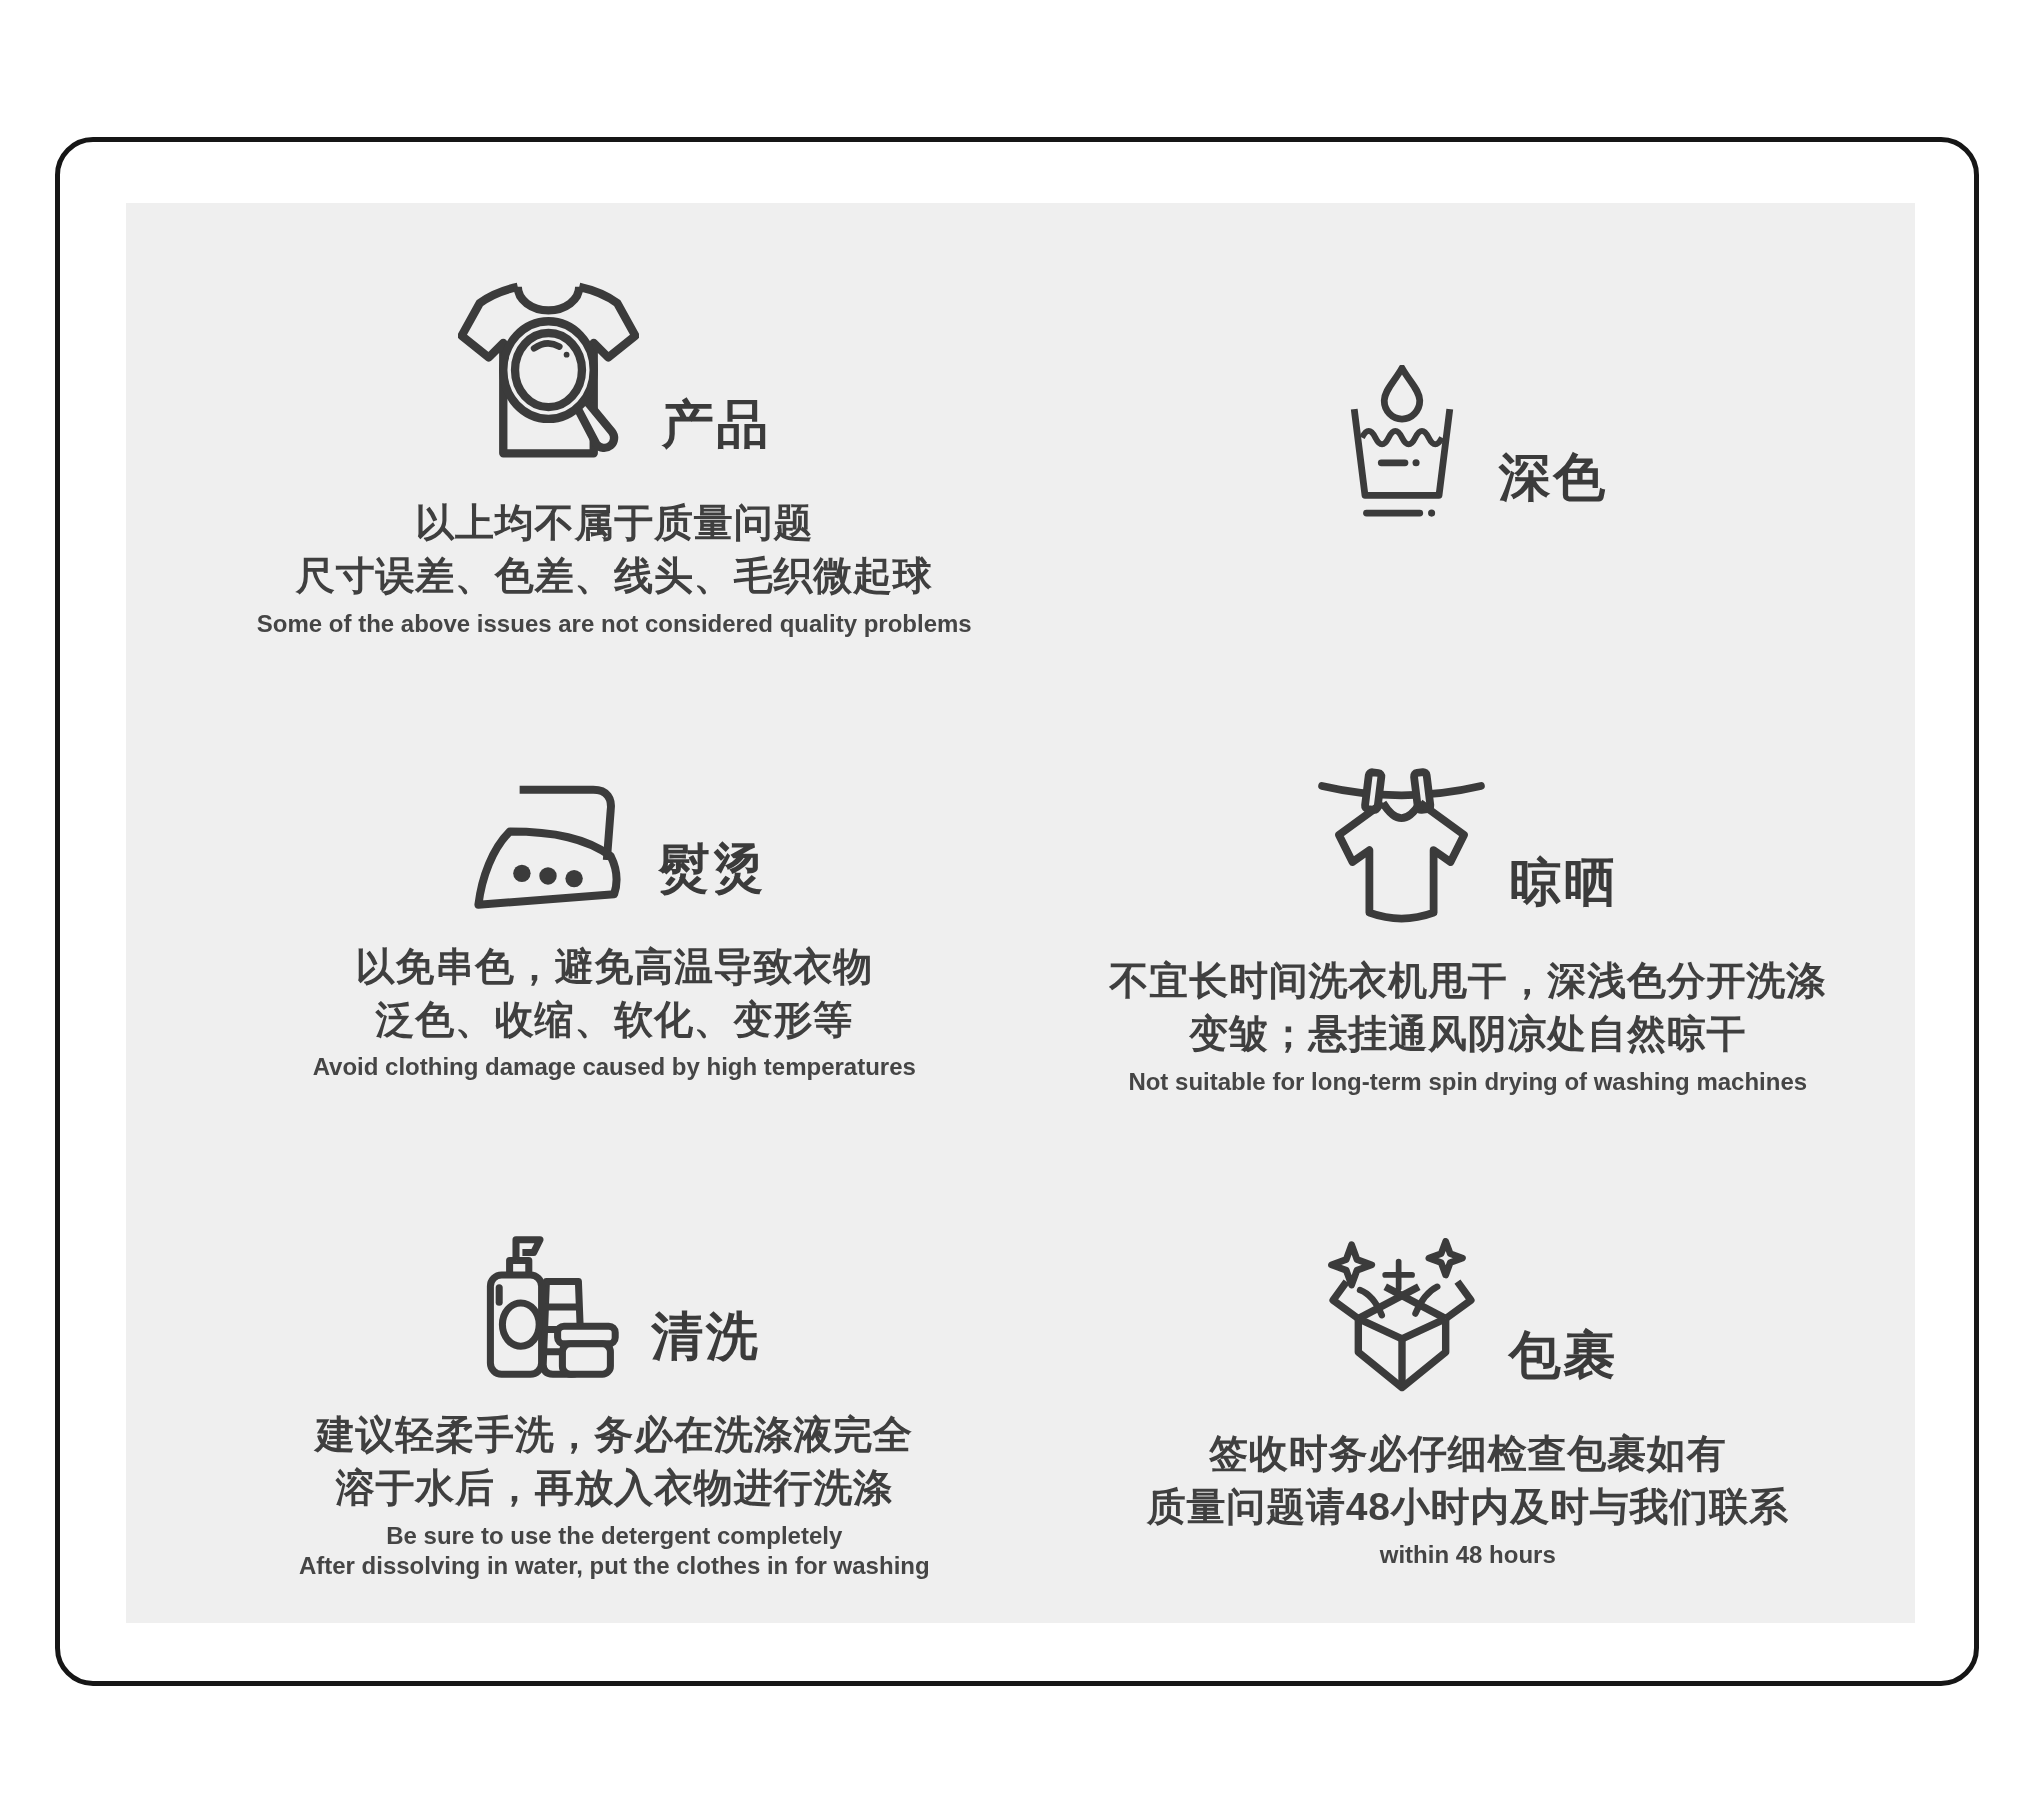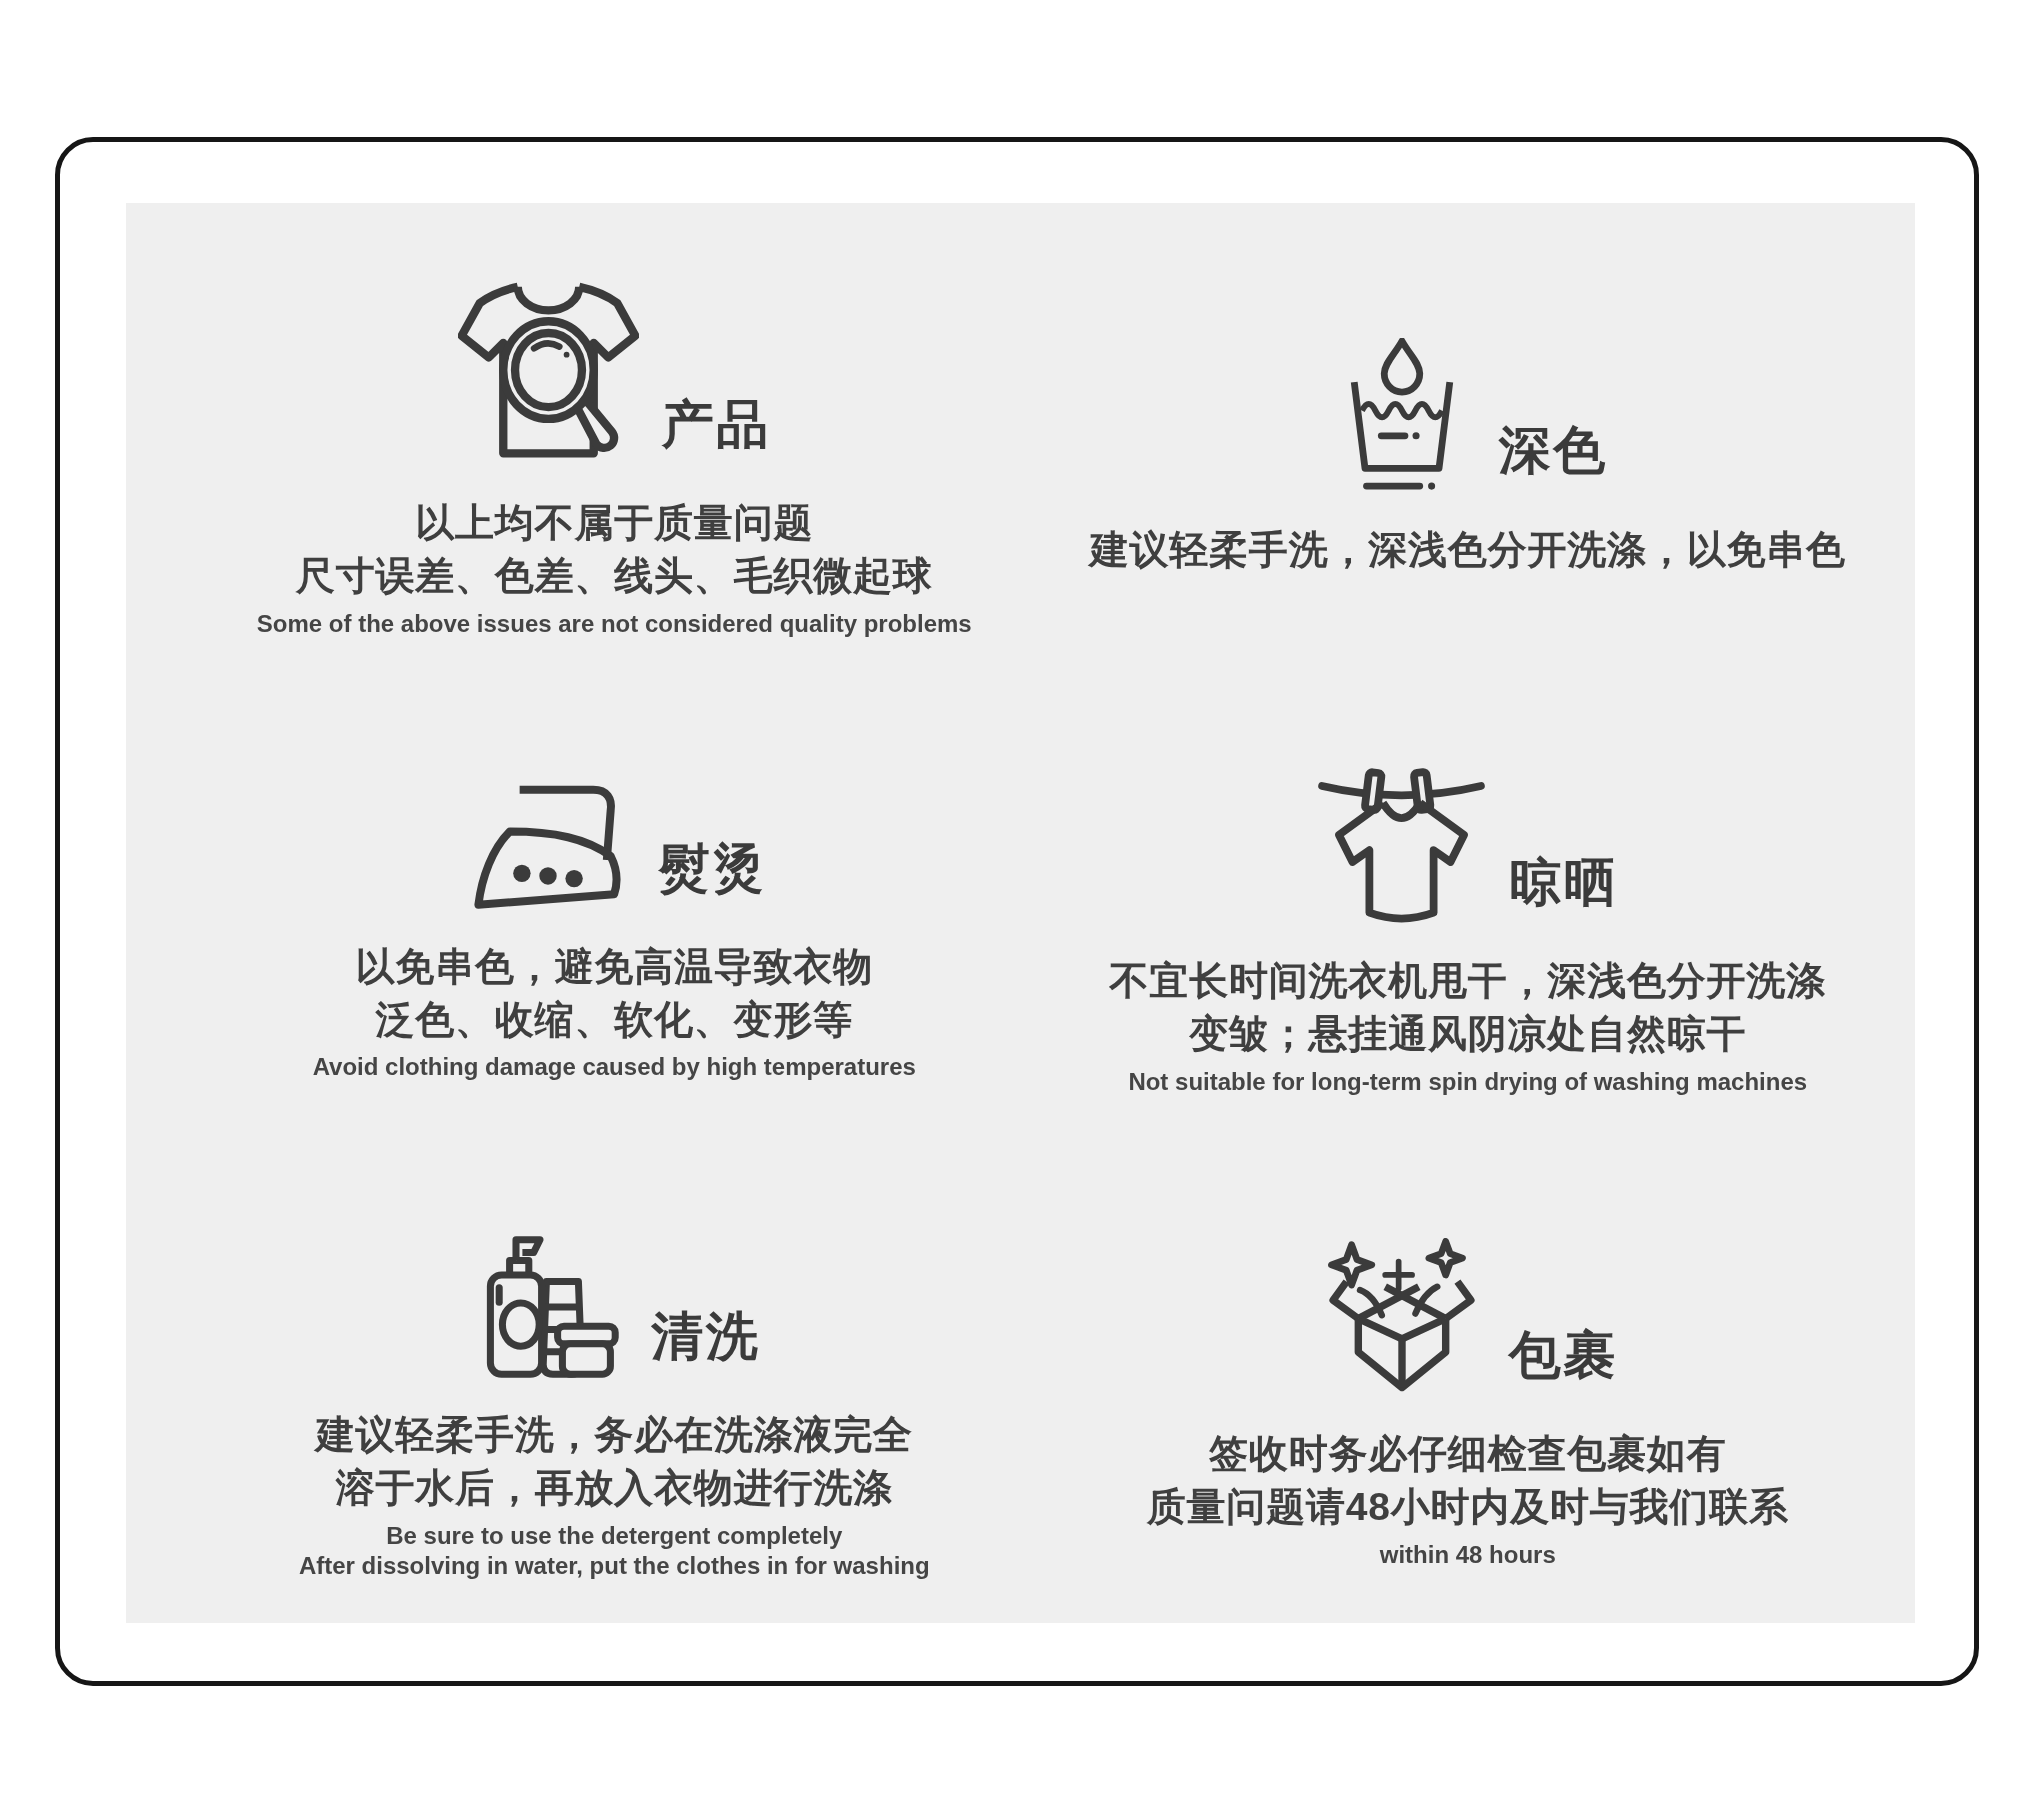--- a/index.html
+++ b/index.html
@@ -126,21 +126,20 @@
                 <path d="M23 49 q4.5 -9 9 0 t9 0 t9 0 t9 0 t9 0 t9 0" stroke-width="4"></path>
                 <path d="M36 66 H52" stroke-linecap="round"></path>
                 <circle cx="59.5" cy="66" r="2.4" fill="#3b3b3b" stroke="none"></circle>
                 <path d="M26 100 H62" stroke-linecap="round"></path>
                 <circle cx="70" cy="100" r="2.4" fill="#3b3b3b" stroke="none"></circle>
               </svg>
             </span>
             <span class="title">深色</span>
           </div>
           <div class="zh-block">
-            <div class="zh-line">建议轻柔手洗，深浅色分开洗涤，以免串色</div>
           </div>
         </div>
       </div>
 
       <div class="cell left">
         <div class="stack">
           <div class="cluster">
             <span>
               <svg class="icon-iron" viewBox="0 0 100 80" fill="none" stroke="#3b3b3b" stroke-width="4.6" stroke-linejoin="round">
                 <path d="M36 6 L76 6 C84 6 87 11 86 18 L84 44" stroke-linecap="square"></path>

